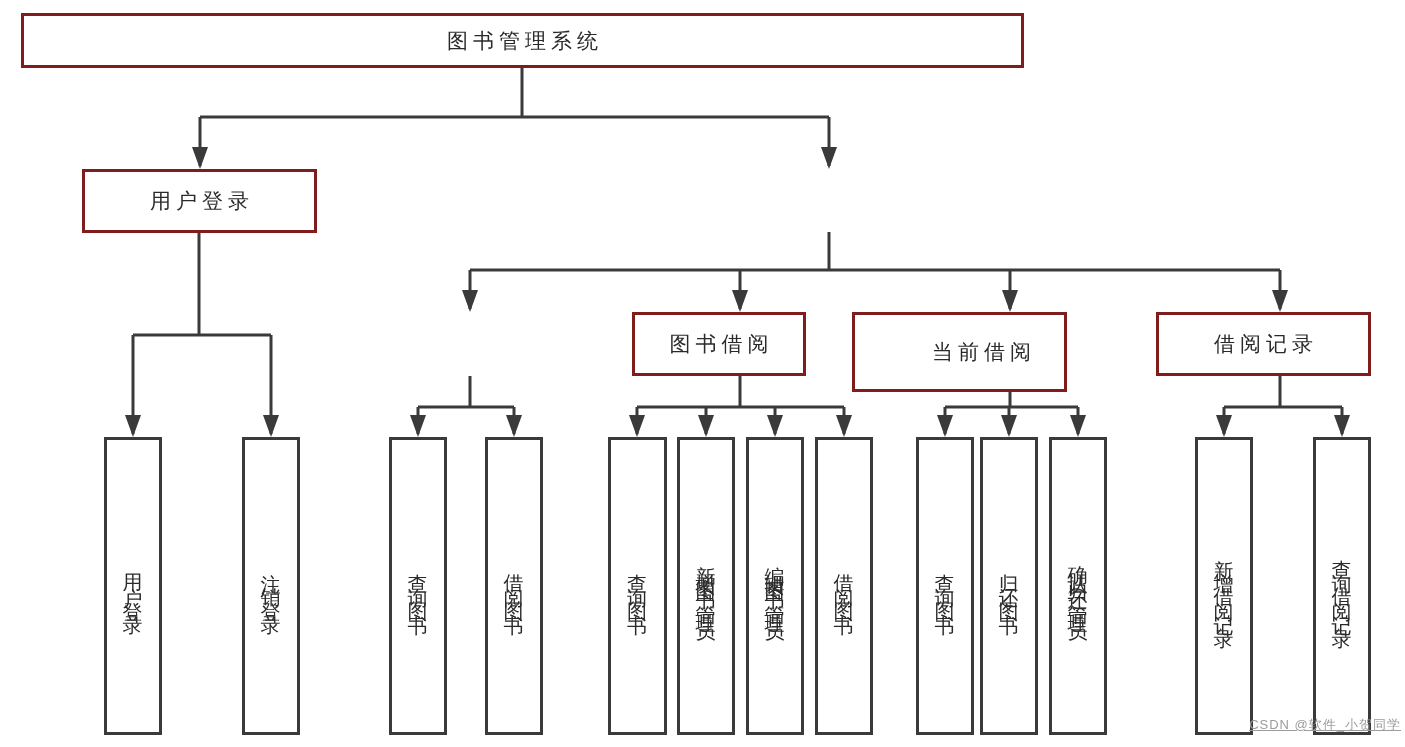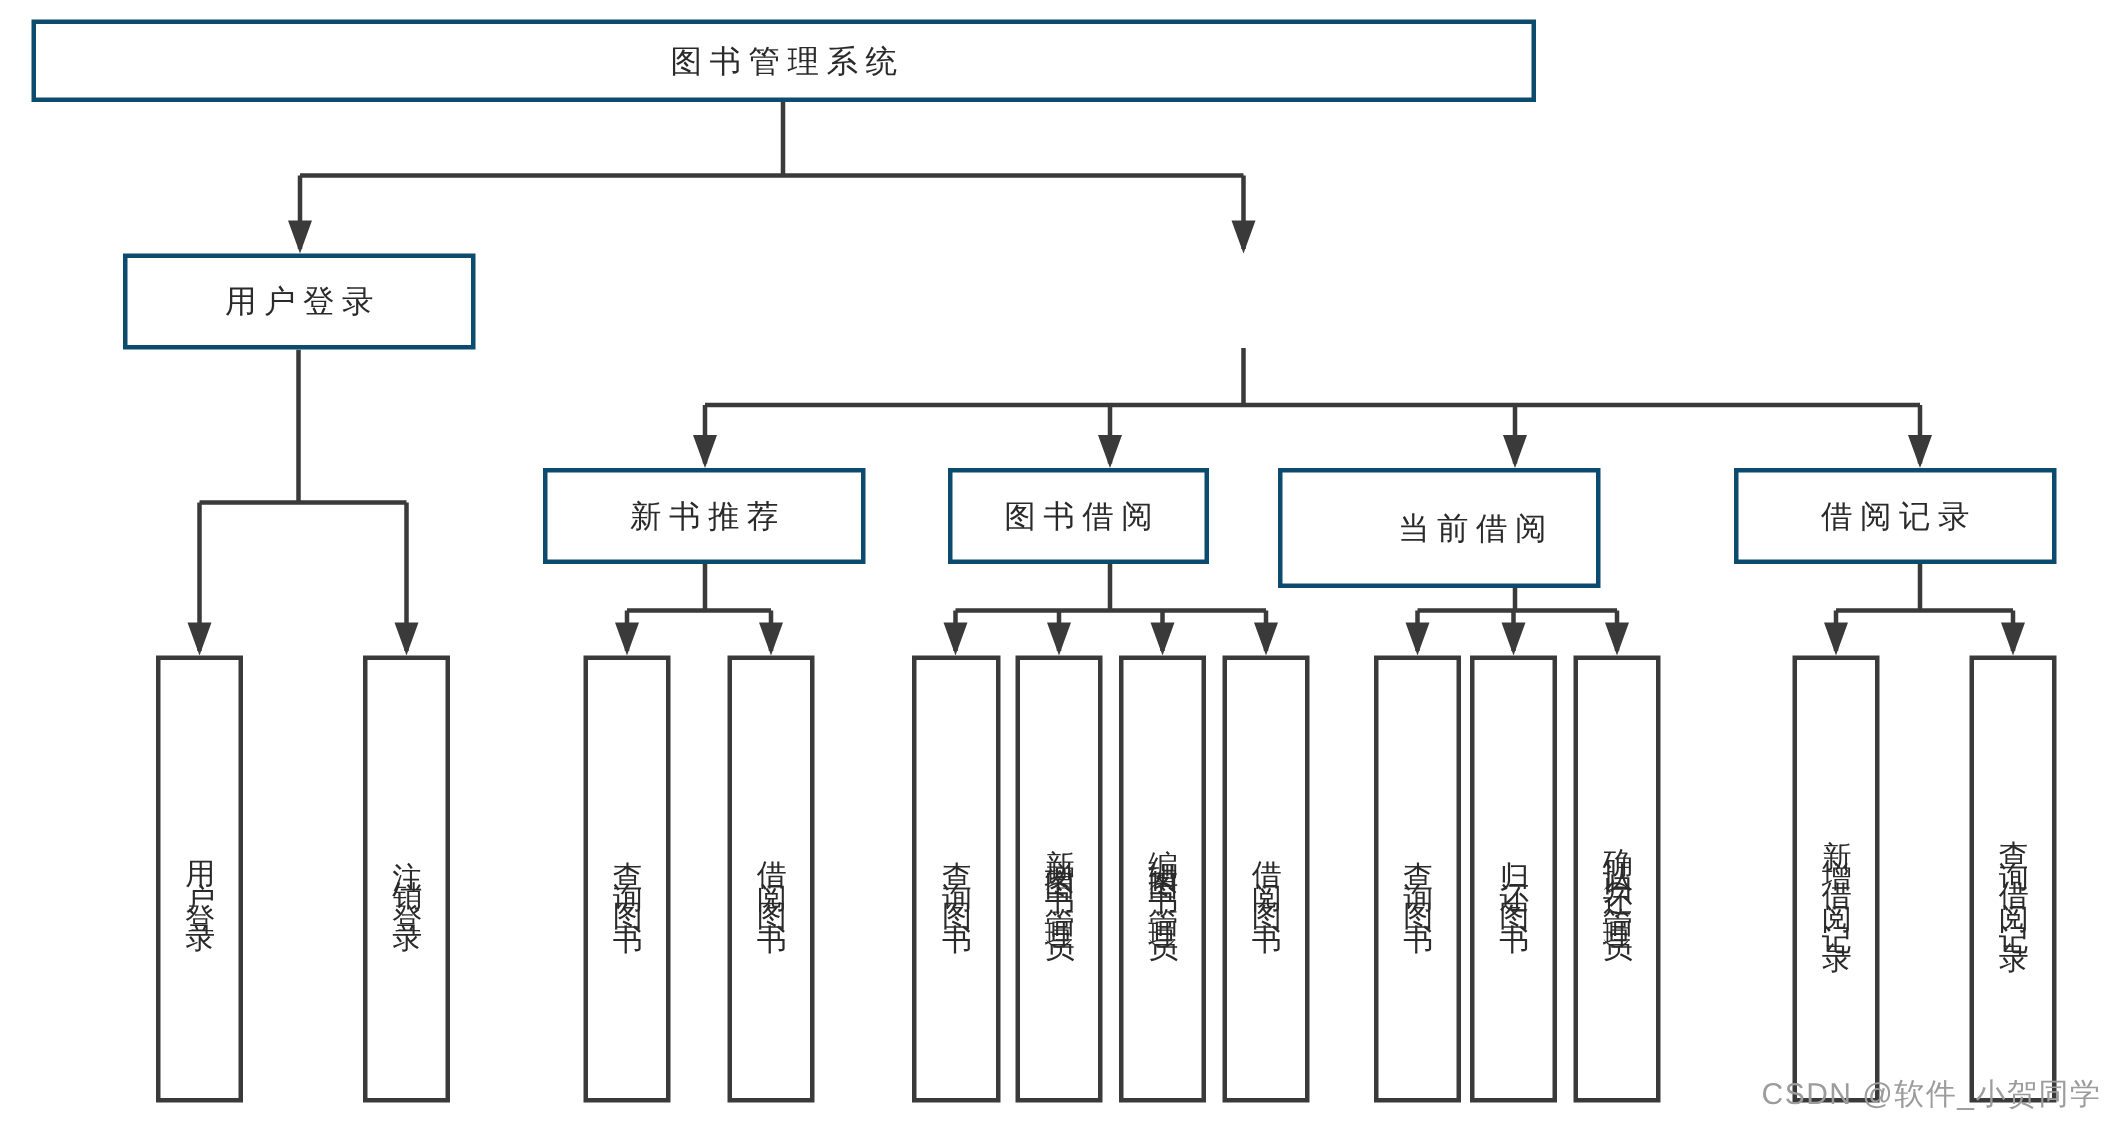--- a/index.html
+++ b/index.html
@@ -17,21 +17,21 @@
   }
   svg.connectors {
     position: absolute;
     left: 0;
     top: 0;
     z-index: 1;
   }
   .hbox {
     position: absolute;
     box-sizing: border-box;
-    border: 3px solid #0c4a6e;
+    border: 3px solid #7f1d1d;
     background: #ffffff;
     display: flex;
     align-items: center;
     justify-content: center;
     font-size: 21px;
     letter-spacing: 5px;
     color: #2a2a2a;
     z-index: 2;
     text-indent: 5px; 
   }
@@ -54,25 +54,26 @@
     line-height: 1;
     white-space: nowrap;
   }
   .vbox .vtext.tight {
     letter-spacing: 8px;
   }
   .watermark {
     position: absolute;
     top: 716px;
     right: 4px;
-    font-size: 20px;
+    font-size: 13px;
     color: #9c9c9c;
     letter-spacing: 1px;
     z-index: 3;
     white-space: nowrap;
+    text-decoration: underline;
   }
 </style>
 </head>
 <body>
 
 <div class="canvas">
 
   <svg class="connectors" width="1405" height="747" viewBox="0 0 1405 747">
 
     <path fill="none" stroke="#3a3a3a" stroke-width="3" d="
@@ -94,21 +95,20 @@
       M767,415 H783 L775,437 Z  M836,415 H852 L844,437 Z
       M937,415 H953 L945,437 Z  M1001,415 H1017 L1009,437 Z
       M1070,415 H1086 L1078,437 Z
       M1216,415 H1232 L1224,437 Z  M1334,415 H1350 L1342,437 Z"></path>
   </svg>
 
   <div class="hbox" style="left:21px; top:13px; width:1003px; height:55px;">图书管理系统</div>
 
   <div class="hbox" style="left:82px; top:169px; width:235px; height:64px;">用户登录</div>
 
-  <div class="hbox" style="left:362px; top:312px; width:215px; height:64px;">新书推荐</div>
   <div class="hbox" style="left:632px; top:312px; width:174px; height:64px;">图书借阅</div>
   <div class="hbox" style="left:852px; top:312px; width:215px; height:80px;padding-left:44px;">当前借阅</div>
   <div class="hbox" style="left:1156px; top:312px; width:215px; height:64px;">借阅记录</div>
 
   <div class="vbox" style="left:104px; top:437px; width:58px; height:298px;">
     <span class="vtext">用户登录</span>
   </div>
   <div class="vbox" style="left:242px; top:437px; width:58px; height:298px;">
     <span class="vtext">注销登录</span>
   </div>

